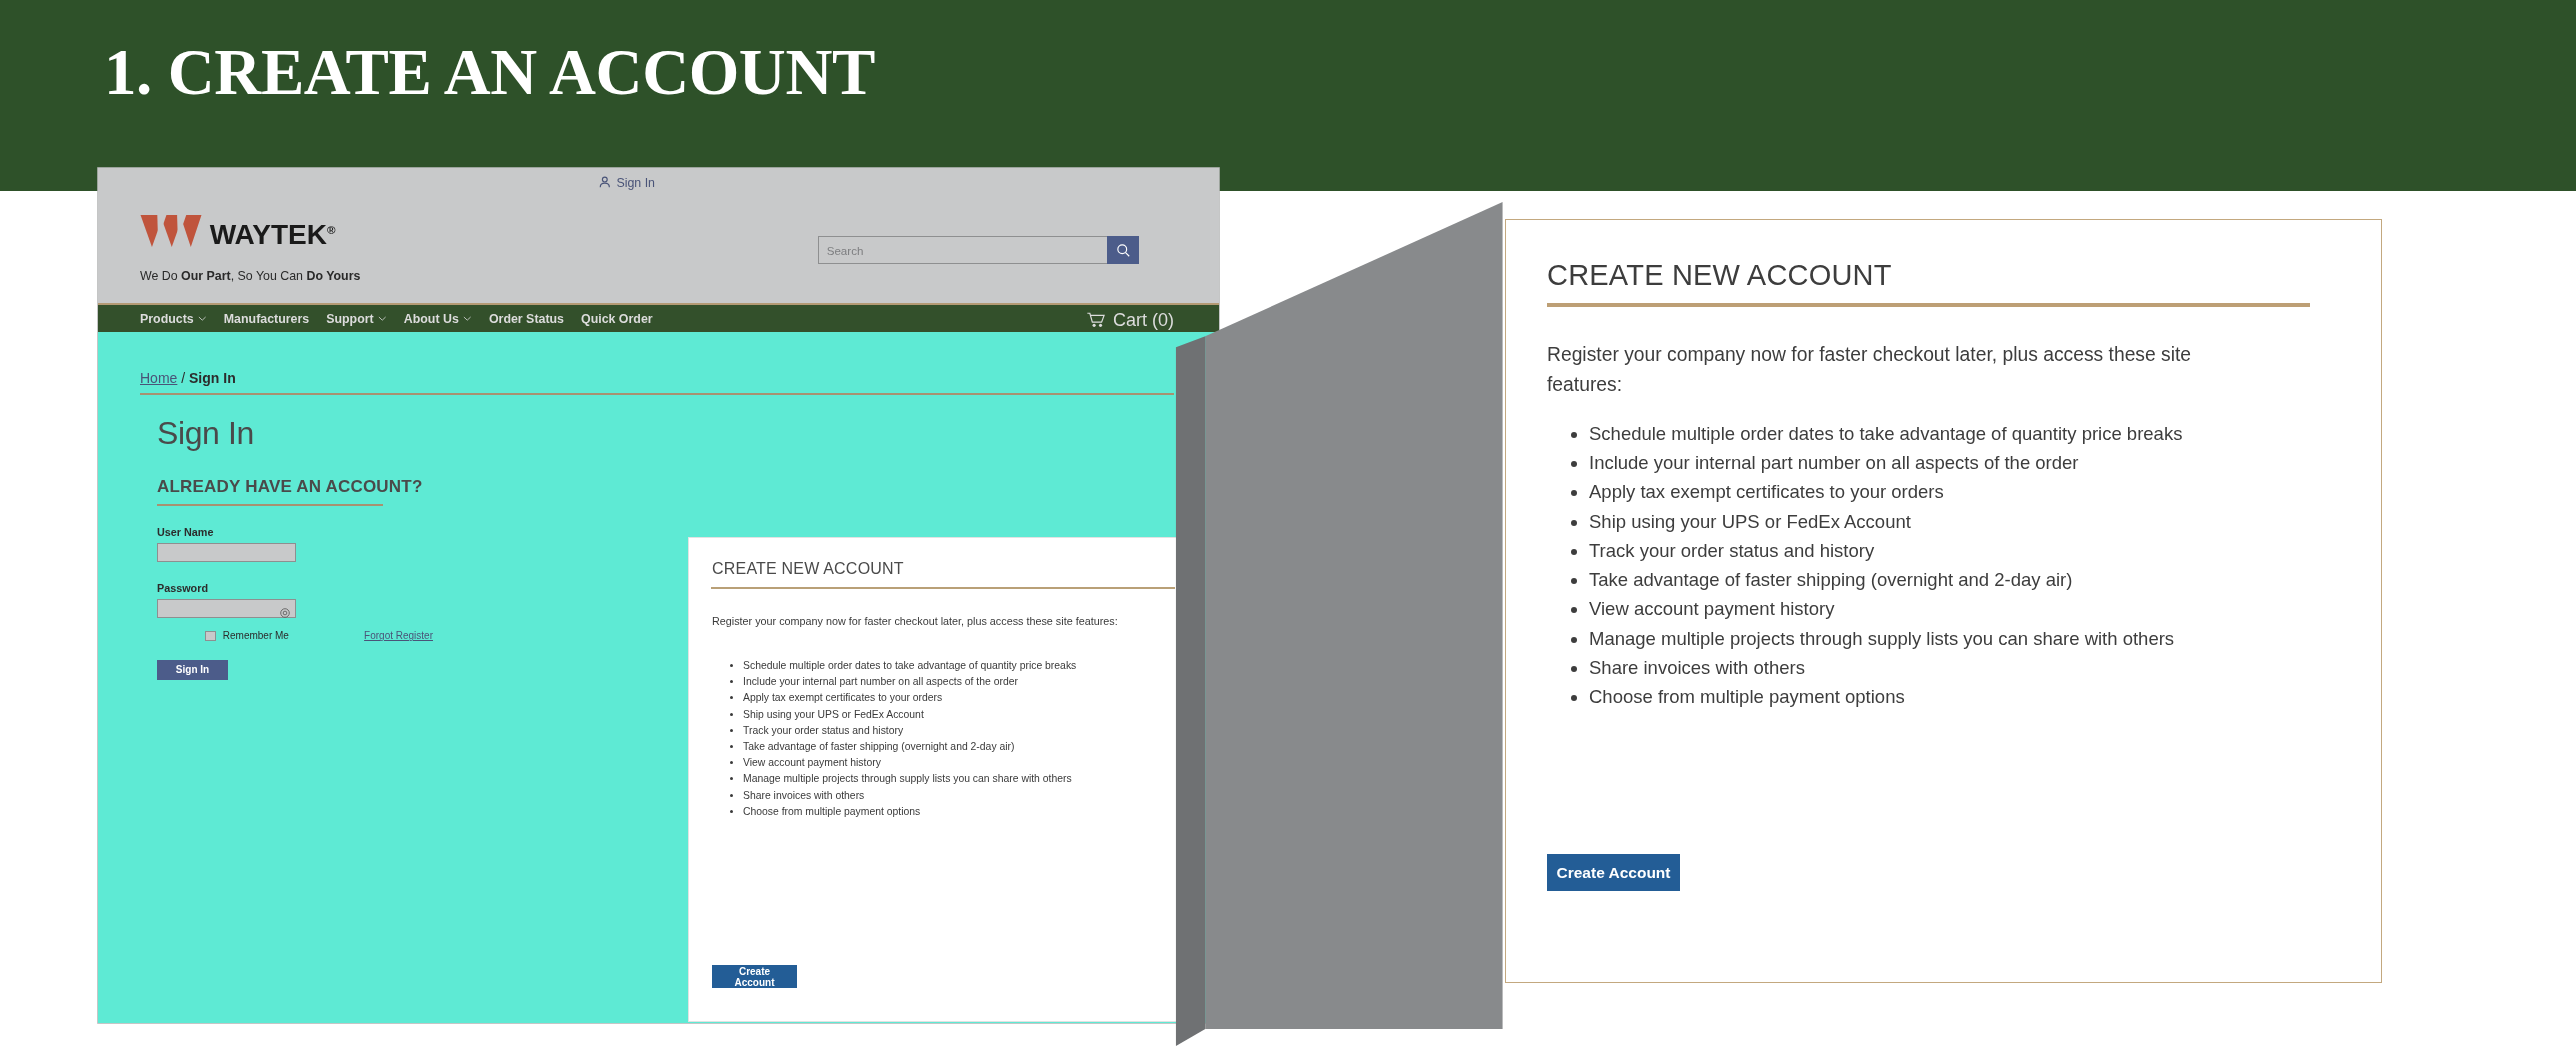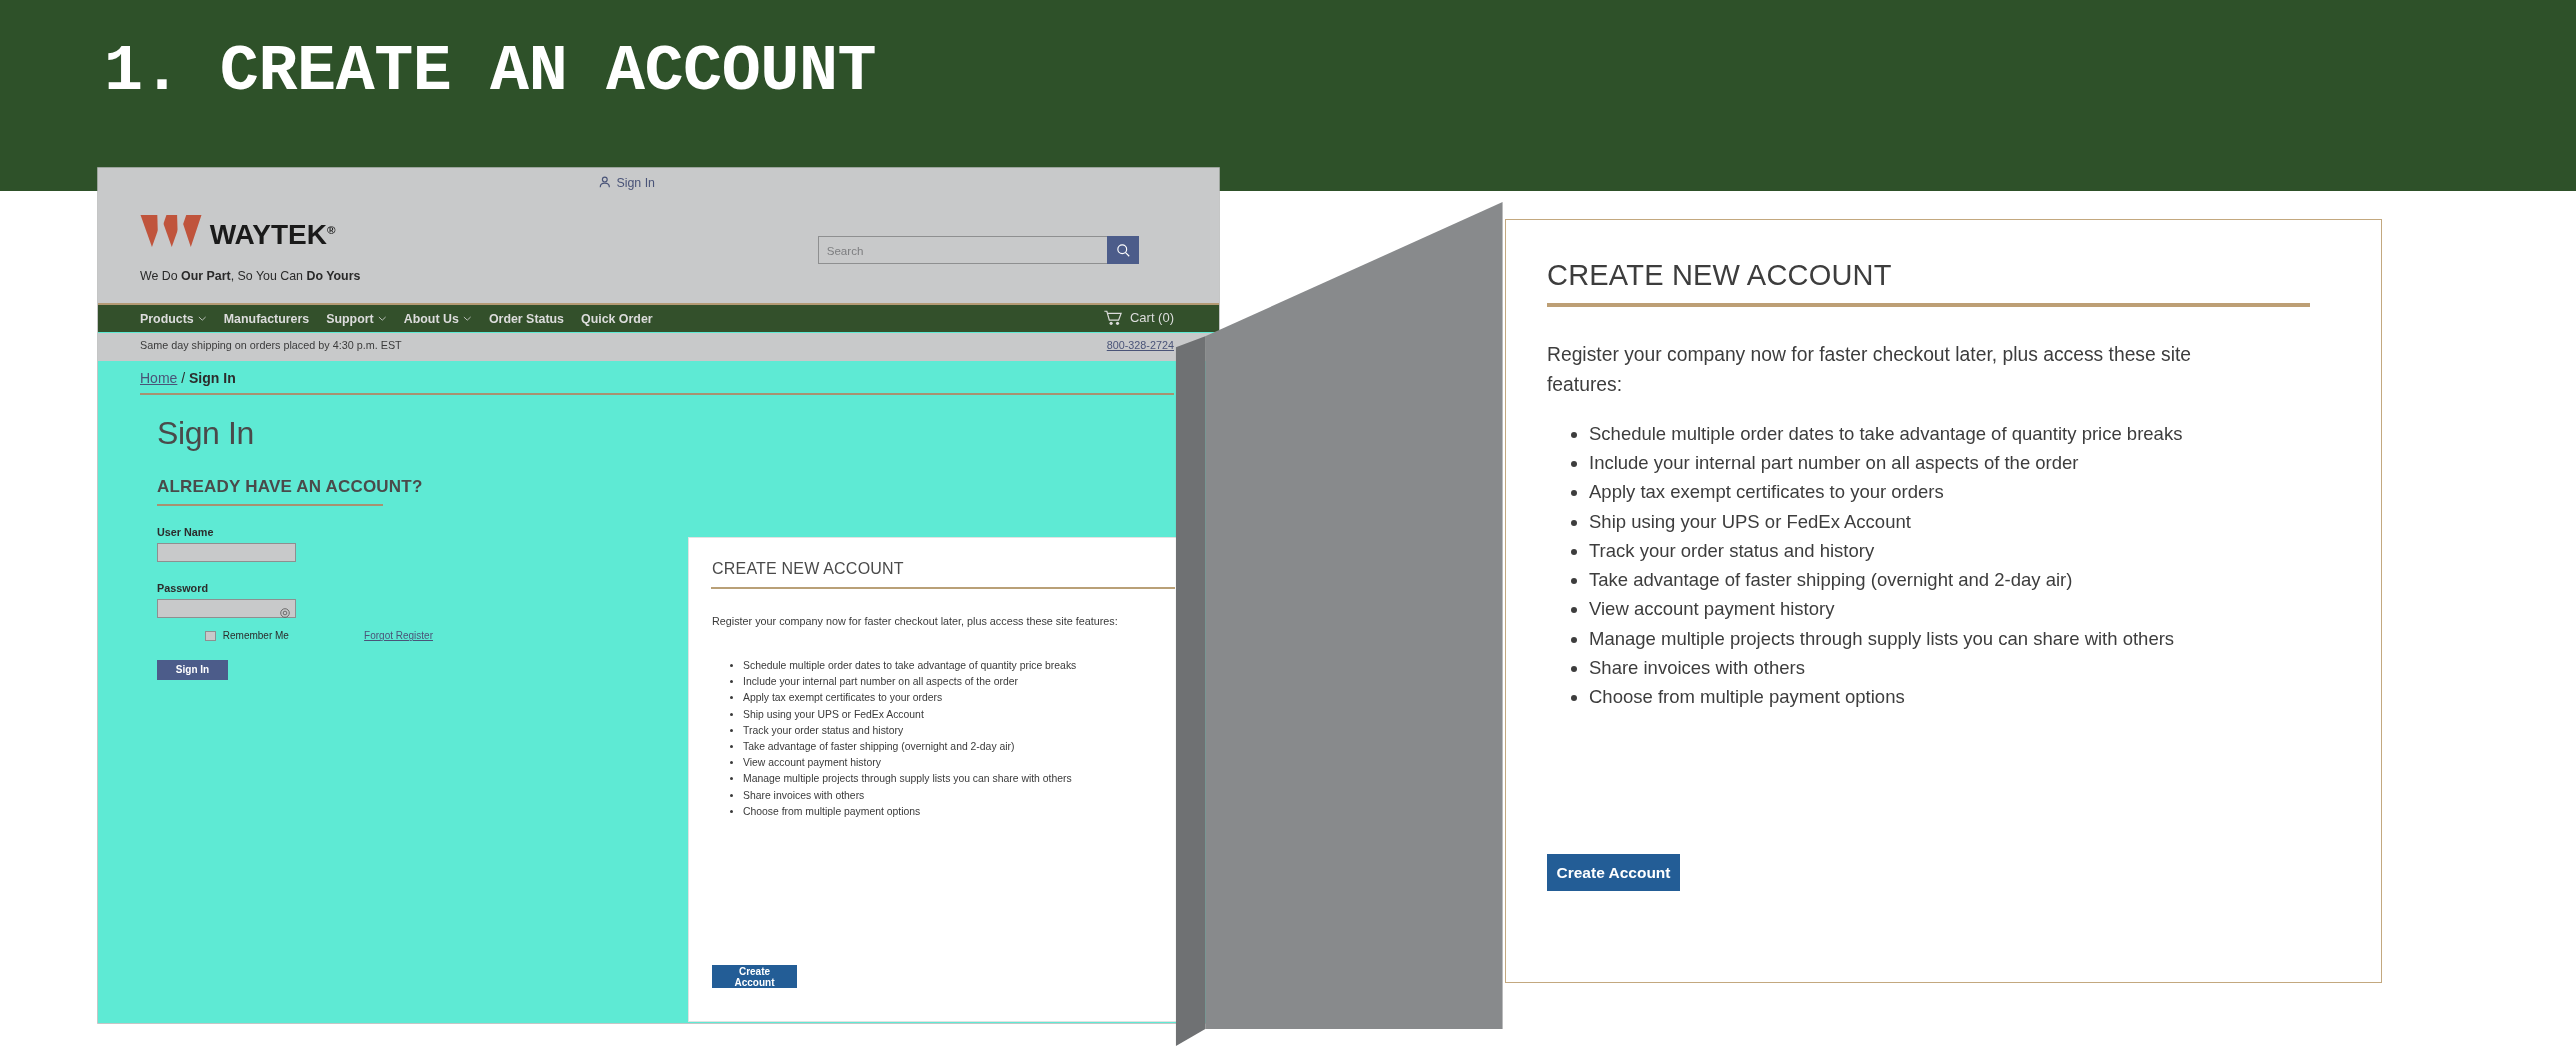--- a/index.html
+++ b/index.html
@@ -26,21 +26,21 @@
   #slide-title {
     position: absolute;
     left: 104px;
     top: 40px;
     color: #ffffff;
     font-size: 65px;
     font-weight: bold;
     letter-spacing: -0.4px;
     line-height: 1;
     white-space: nowrap;
-    font-family: Liberation Mono, monospace;
+    font-family: Liberation Serif, serif;
   }
 
   
   #zoom-connector {
     position: absolute;
     left: 1120px;
     top: 185px;
     width: 464px;
     height: 861px;
     pointer-events: none;
@@ -170,21 +170,21 @@
   }
   .ss-chevron { display:block; opacity: .85; }
   .ss-cart {
     position: absolute;
     right: 45px;
     top: 4.6px;
     display: flex;
     align-items: center;
     gap: 7px;
     color: #dcdcdc;
-    font-size: 13px;
+    font-size: 18px;
     cursor: pointer;
   }
 
   .ss-shipbar {
     position: absolute;
     left: 0; top: 165px;
     width: 1121px; height: 28px;
     background: #c8c9ca;
   }
   .ss-ship-text {
@@ -515,24 +515,20 @@
     <div class="ss-cart">
       <svg width="18.5" height="16" viewBox="0 0 26 22">
         <path d="M0.5 1.5 H4 L7.5 14 H20.5 L24 4.5 H5.2" fill="none" stroke="#dcdcdc" stroke-width="1.7"></path>
         <circle cx="10" cy="18.5" r="2.2" fill="#dcdcdc"></circle>
         <circle cx="19" cy="18.5" r="2.2" fill="#dcdcdc"></circle>
       </svg>
       <span>Cart (0)</span>
     </div>
   </div>
 
-  <div class="ss-shipbar">
-    <div class="ss-ship-text">Same day shipping on orders placed by 4:30 p.m. EST</div>
-    <div class="ss-phone">800-328-2724</div>
-  </div>
 
   <div class="ss-breadcrumb">
     <span class="bc-home">Home</span>
     <span class="bc-sep">/</span>
     <span class="bc-current">Sign In</span>
   </div>
   <div class="ss-hrule"></div>
 
   <div class="ss-page-title">Sign In</div>
 

